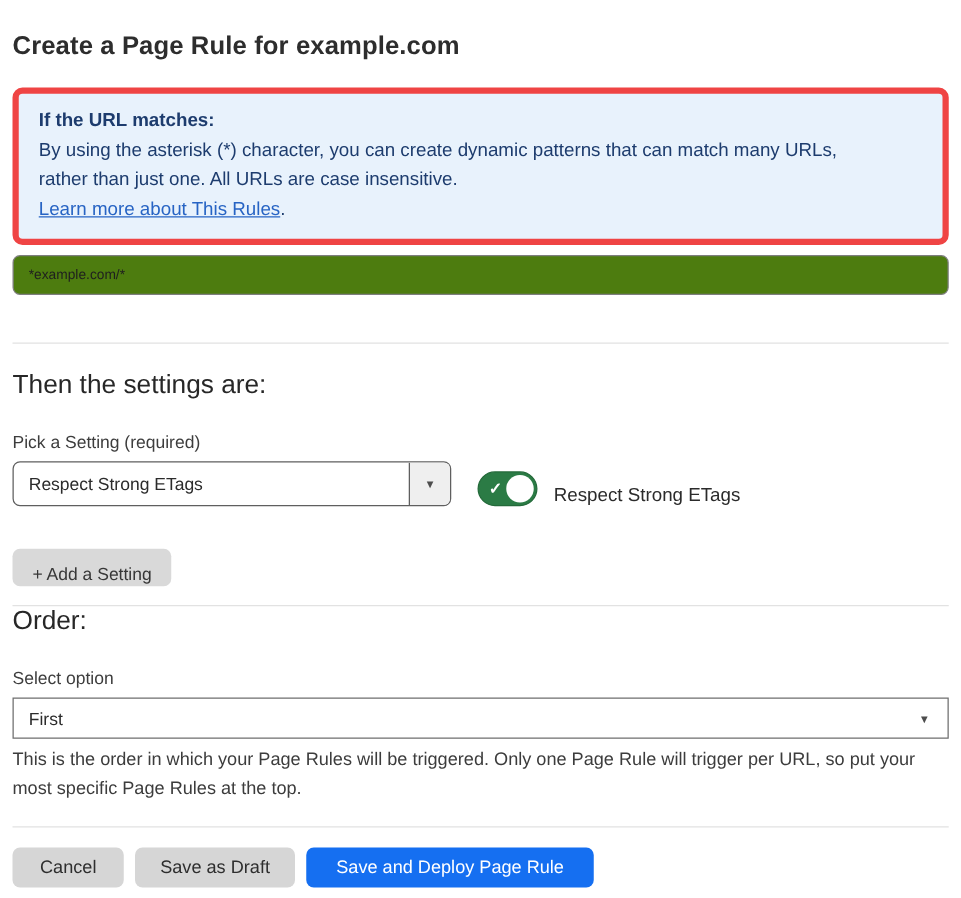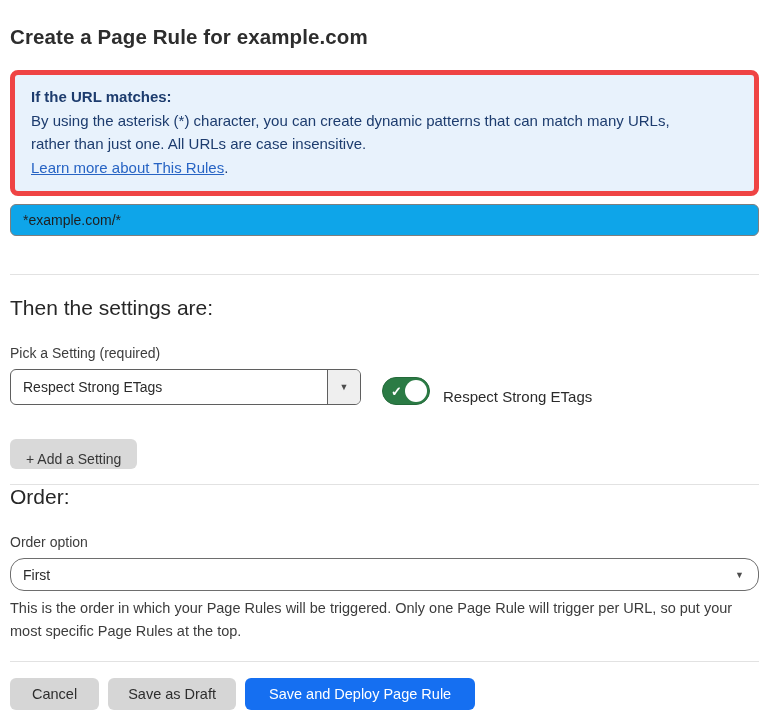--- a/index.html
+++ b/index.html
@@ -44,26 +44,26 @@
     font-size: 14px;
     color: #3d3d3d;
   }
   .url-label { margin-top: 22px; }
 
   .url-input {
     display: block;
     margin-top: 8px;
     width: 100%;
     height: 32px;
-    background: #0ea5e9;
+    background: #4d7c0f;
     border: 1px solid #7e7e7e;
     border-radius: 6px;
     padding: 0 12px;
     font-family: "Liberation Sans", sans-serif;
-    font-size: 14px;
+    font-size: 11px;
     color: #1f1f1f;
     outline: none;
   }
 
   .divider {
     border: none;
     border-top: 1px solid #e2e2e2;
     height: 0;
   }
   .divider-1 { margin-top: 38px; }
@@ -162,21 +162,21 @@
     font-size: 14px;
     color: #373737;
     cursor: pointer;
   }
 
   .order-select {
     margin-top: 8px;
     width: 100%;
     height: 33px;
     border: 1px solid #6e6e6e;
-    border-radius: 14px;
+    border-radius: 0;
     background: #ffffff;
     display: flex;
     align-items: center;
     padding: 0 14px 0 12px;
     cursor: pointer;
   }
   .order-select .order-value {
     flex: 1;
     font-size: 14px;
     color: #2b2b2b;
@@ -258,21 +258,21 @@
     </div>
     <div class="toggle-label">Respect Strong ETags</div>
   </div>
 
   <button class="add-setting-btn">+ Add a Setting</button>
 
   <hr class="divider divider-2">
 
   <div class="section-heading order-heading">Order:</div>
 
-  <div class="field-label order-select-label">Order option</div>
+  <div class="field-label order-select-label">Select option</div>
 
   <div class="order-select">
     <div class="order-value">First</div>
     <span class="order-chevron">▼</span>
   </div>
 
   <div class="help-text">This is the order in which your Page Rules will be triggered. Only one Page Rule will trigger per URL, so put your most specific Page Rules at the top.</div>
 
   <hr class="divider divider-3">
 

